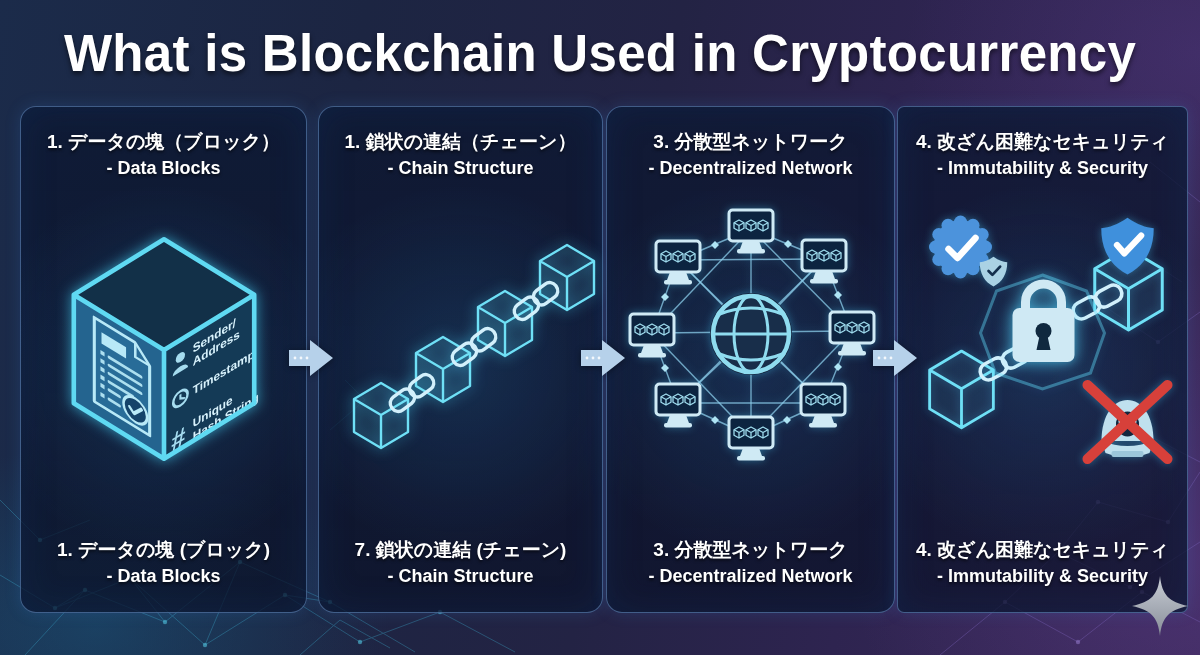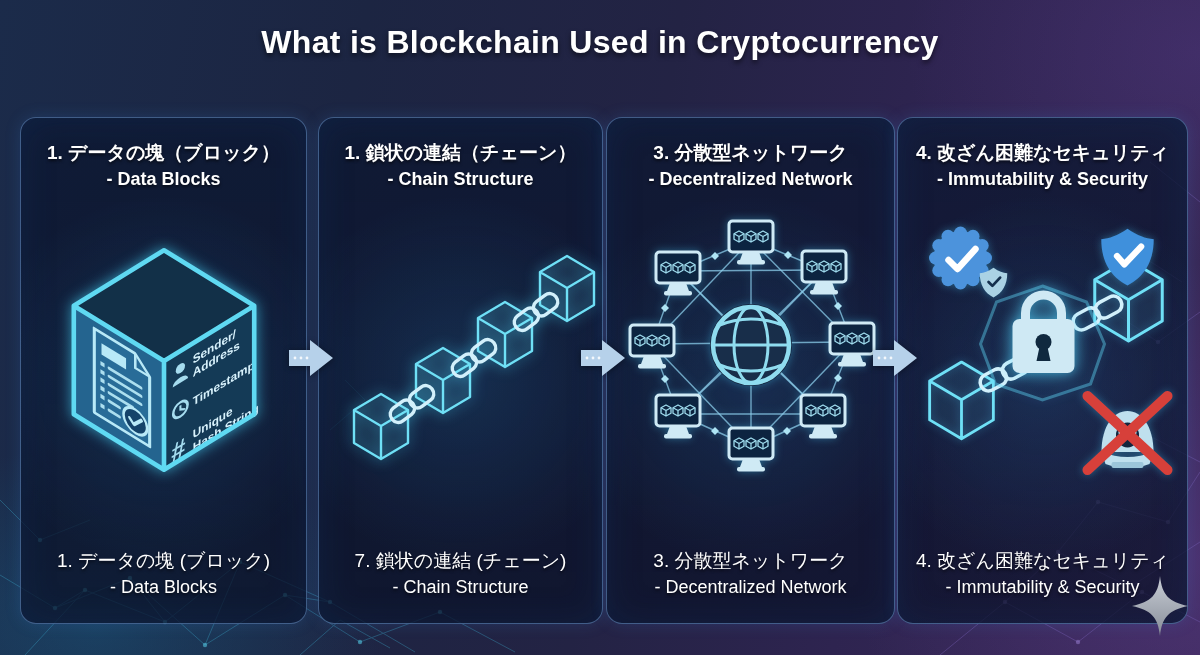--- a/index.html
+++ b/index.html
@@ -8,37 +8,37 @@
     font-family:"Liberation Sans","DejaVu Sans",sans-serif;
     background:
       radial-gradient(ellipse 420px 260px at 8% 96%, rgba(25,110,150,0.35), rgba(25,110,150,0) 70%),
       radial-gradient(ellipse 500px 420px at 100% 85%, rgba(95,60,140,0.45), rgba(95,60,140,0) 70%),
       radial-gradient(ellipse 420px 300px at 100% 8%, rgba(80,55,130,0.40), rgba(80,55,130,0) 70%),
       linear-gradient(100deg,#1b2b4a 0%,#1c2542 28%,#232344 52%,#2e2450 72%,#3b2a5a 100%);
   }
   .plexus{position:absolute;left:0;top:0;z-index:0;}
   .page-title{
     position:absolute;top:24px;left:0;width:100%;margin:0;text-align:center;z-index:3;
-    font-size:32px;font-weight:800;color:#ffffff;letter-spacing:0.3px;
+    font-size:51px;font-weight:800;color:#ffffff;letter-spacing:0.3px;
     text-shadow:0 3px 5px rgba(0,0,0,0.55);
   }
   .panel{
-    position:absolute;top:117px;height:505px;z-index:2;border-radius:16px;
+    position:absolute;top:106px;height:505px;z-index:2;border-radius:16px;
     border:1.5px solid rgba(120,170,230,0.48);
     background:
       radial-gradient(circle at 50% 52%, rgba(45,145,215,0.18), rgba(45,145,215,0) 62%),
       linear-gradient(180deg, rgba(13,24,50,0.80), rgba(11,18,40,0.74));
     box-shadow:0 0 16px rgba(60,140,220,0.18), inset 0 0 34px rgba(18,55,105,0.28);
   }
   .p-header{margin-top:21px;text-align:center;color:#fff;font-weight:700;
     text-shadow:0 2px 3px rgba(0,0,0,0.6);}
   .p-header .jp{font-size:19px;line-height:1.45;}
   .p-header .en{font-size:18px;line-height:1.35;}
   .p-caption{position:absolute;bottom:24px;left:0;width:100%;text-align:center;color:#fff;
-    font-weight:400;text-shadow:0 2px 3px rgba(0,0,0,0.6);}
+    font-weight:700;text-shadow:0 2px 3px rgba(0,0,0,0.6);}
   .p-caption .jp{font-size:19px;line-height:1.45;}
   .p-caption .en{font-size:18px;line-height:1.35;}
   .illus{position:absolute;left:50%;transform:translateX(-50%);}
   .glow-strong{filter:drop-shadow(0 0 7px rgba(70,215,250,0.65));}
   .glow-soft{filter:drop-shadow(0 0 4px rgba(70,200,245,0.40));}
   .flow-arrow{position:absolute;top:336px;z-index:4;filter:drop-shadow(0 1px 3px rgba(0,0,0,0.4));}
   .sparkle{position:absolute;z-index:5;}
   svg text{font-family:"Liberation Sans","DejaVu Sans",sans-serif;}
 </style>
 </head>
@@ -261,21 +261,21 @@
         <use href="#monitor" transform="translate(212,196)"></use>
         <use href="#monitor" transform="translate(140,229)"></use>
       </g>
     </svg>
     <div class="p-caption">
       <div class="jp">3. 分散型ネットワーク</div>
       <div class="en">- Decentralized Network</div>
     </div>
   </div>
 
-  <div class="panel" style="left:897px;width:289px;">
+  <div class="panel" style="left:897px;width:289px;border-radius:7px;">
     <div class="p-header">
       <div class="jp">4. 改ざん困難なセキュリティ</div>
       <div class="en">- Immutability &amp; Security</div>
     </div>
     <svg class="illus glow-soft" style="top:98px;" width="285" height="285" viewBox="0 0 285 285">
       <use href="#wcube" transform="translate(61,185) scale(1.18)"></use>
       <use href="#wcube" transform="translate(228,85) scale(1.25)"></use>
       <use href="#clink" transform="translate(104,158) rotate(-28) scale(1.05)"></use>
       <use href="#clink" transform="translate(197,97) rotate(-28) scale(1.05)"></use>
       <polygon points="142,70 186,86 204,128 190,168 142,184 95,168 80,128 96,86" fill="none" stroke="rgba(100,225,255,0.40)" stroke-width="3"></polygon>

